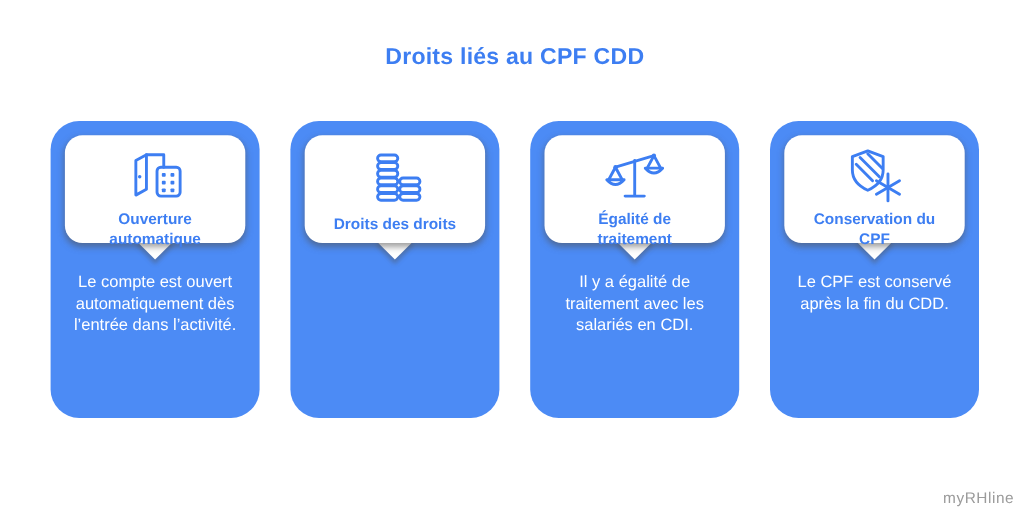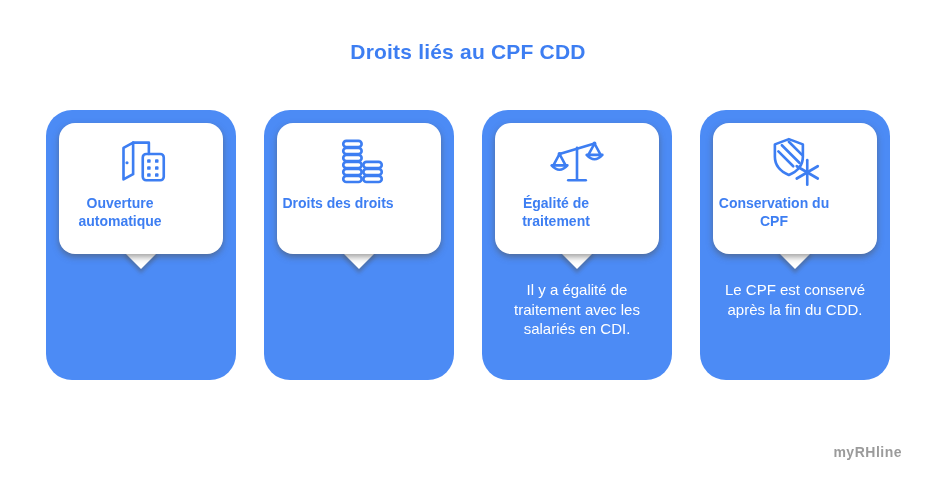--- a/index.html
+++ b/index.html
@@ -33,24 +33,25 @@
     border-radius:26px;
     box-sizing:border-box;
     padding:13px 13px 0 13px;
     flex:0 0 auto;
   }
   .bubble {
     position:relative;
     z-index:2;
     background:#ffffff;
     border-radius:16px;
-    height:131px;
+    height:98px;
     box-shadow:0 3px 6px rgba(80,80,80,0.55);
     display:flex;
     flex-direction:column;
+    align-items:center;
     padding-top:8px;
     box-sizing:border-box;
   }
   .bubble-tail {
     position:relative;
     z-index:1;
     width:24px; height:24px;
     background:#ffffff;
     transform:rotate(45deg);
     margin:-14px auto 0 auto;
@@ -76,25 +77,25 @@
     margin-top:16px;
     color:#ffffff;
     font-size:15px;
     font-weight:500;
     text-align:center;
     line-height:1.3;
     padding:0 2px;
   }
   .watermark {
     position:absolute;
-    right:34px;
+    right:14px;
     bottom:20px;
     color:#9B9B9B;
     font-size:14px;
-    font-weight:700;
+    font-weight:400;
     letter-spacing:0.5px;
   }
   .stroke-ic { stroke:#3D7EF2; fill:none; stroke-width:3; stroke-linecap:round; stroke-linejoin:round; }
   .fill-ic   { fill:#3D7EF2; stroke:none; }
 </style>
 </head>
 <body>
 
 <h1 class="page-title">Droits liés au CPF CDD</h1>
 
@@ -112,20 +113,21 @@
           <rect class="fill-ic" x="48" y="30" width="4" height="4" rx="1"></rect>
           <rect class="fill-ic" x="39" y="38" width="4" height="4" rx="1"></rect>
           <rect class="fill-ic" x="48" y="38" width="4" height="4" rx="1"></rect>
           <rect class="fill-ic" x="39" y="46" width="4" height="4" rx="1"></rect>
           <rect class="fill-ic" x="48" y="46" width="4" height="4" rx="1"></rect>
         </svg>
       </div>
       <div class="card-heading">Ouverture automatique</div>
     </div>
     <div class="bubble-tail"></div>
+    <div class="card-body">Le compte est ouvert automatiquement dès l’entrée dans l’activité.</div>
   </div>
 
   <div class="card">
     <div class="bubble">
       <div class="icon-wrap">
         <svg width="56" height="56" viewBox="0 0 64 64">
           <rect class="stroke-ic" x="14" y="9" width="21" height="7" rx="3.5"></rect>
           <rect class="stroke-ic" x="14" y="17" width="21" height="7" rx="3.5"></rect>
           <rect class="stroke-ic" x="14" y="25" width="21" height="7" rx="3.5"></rect>
           <rect class="stroke-ic" x="14" y="33" width="21" height="7" rx="3.5"></rect>

